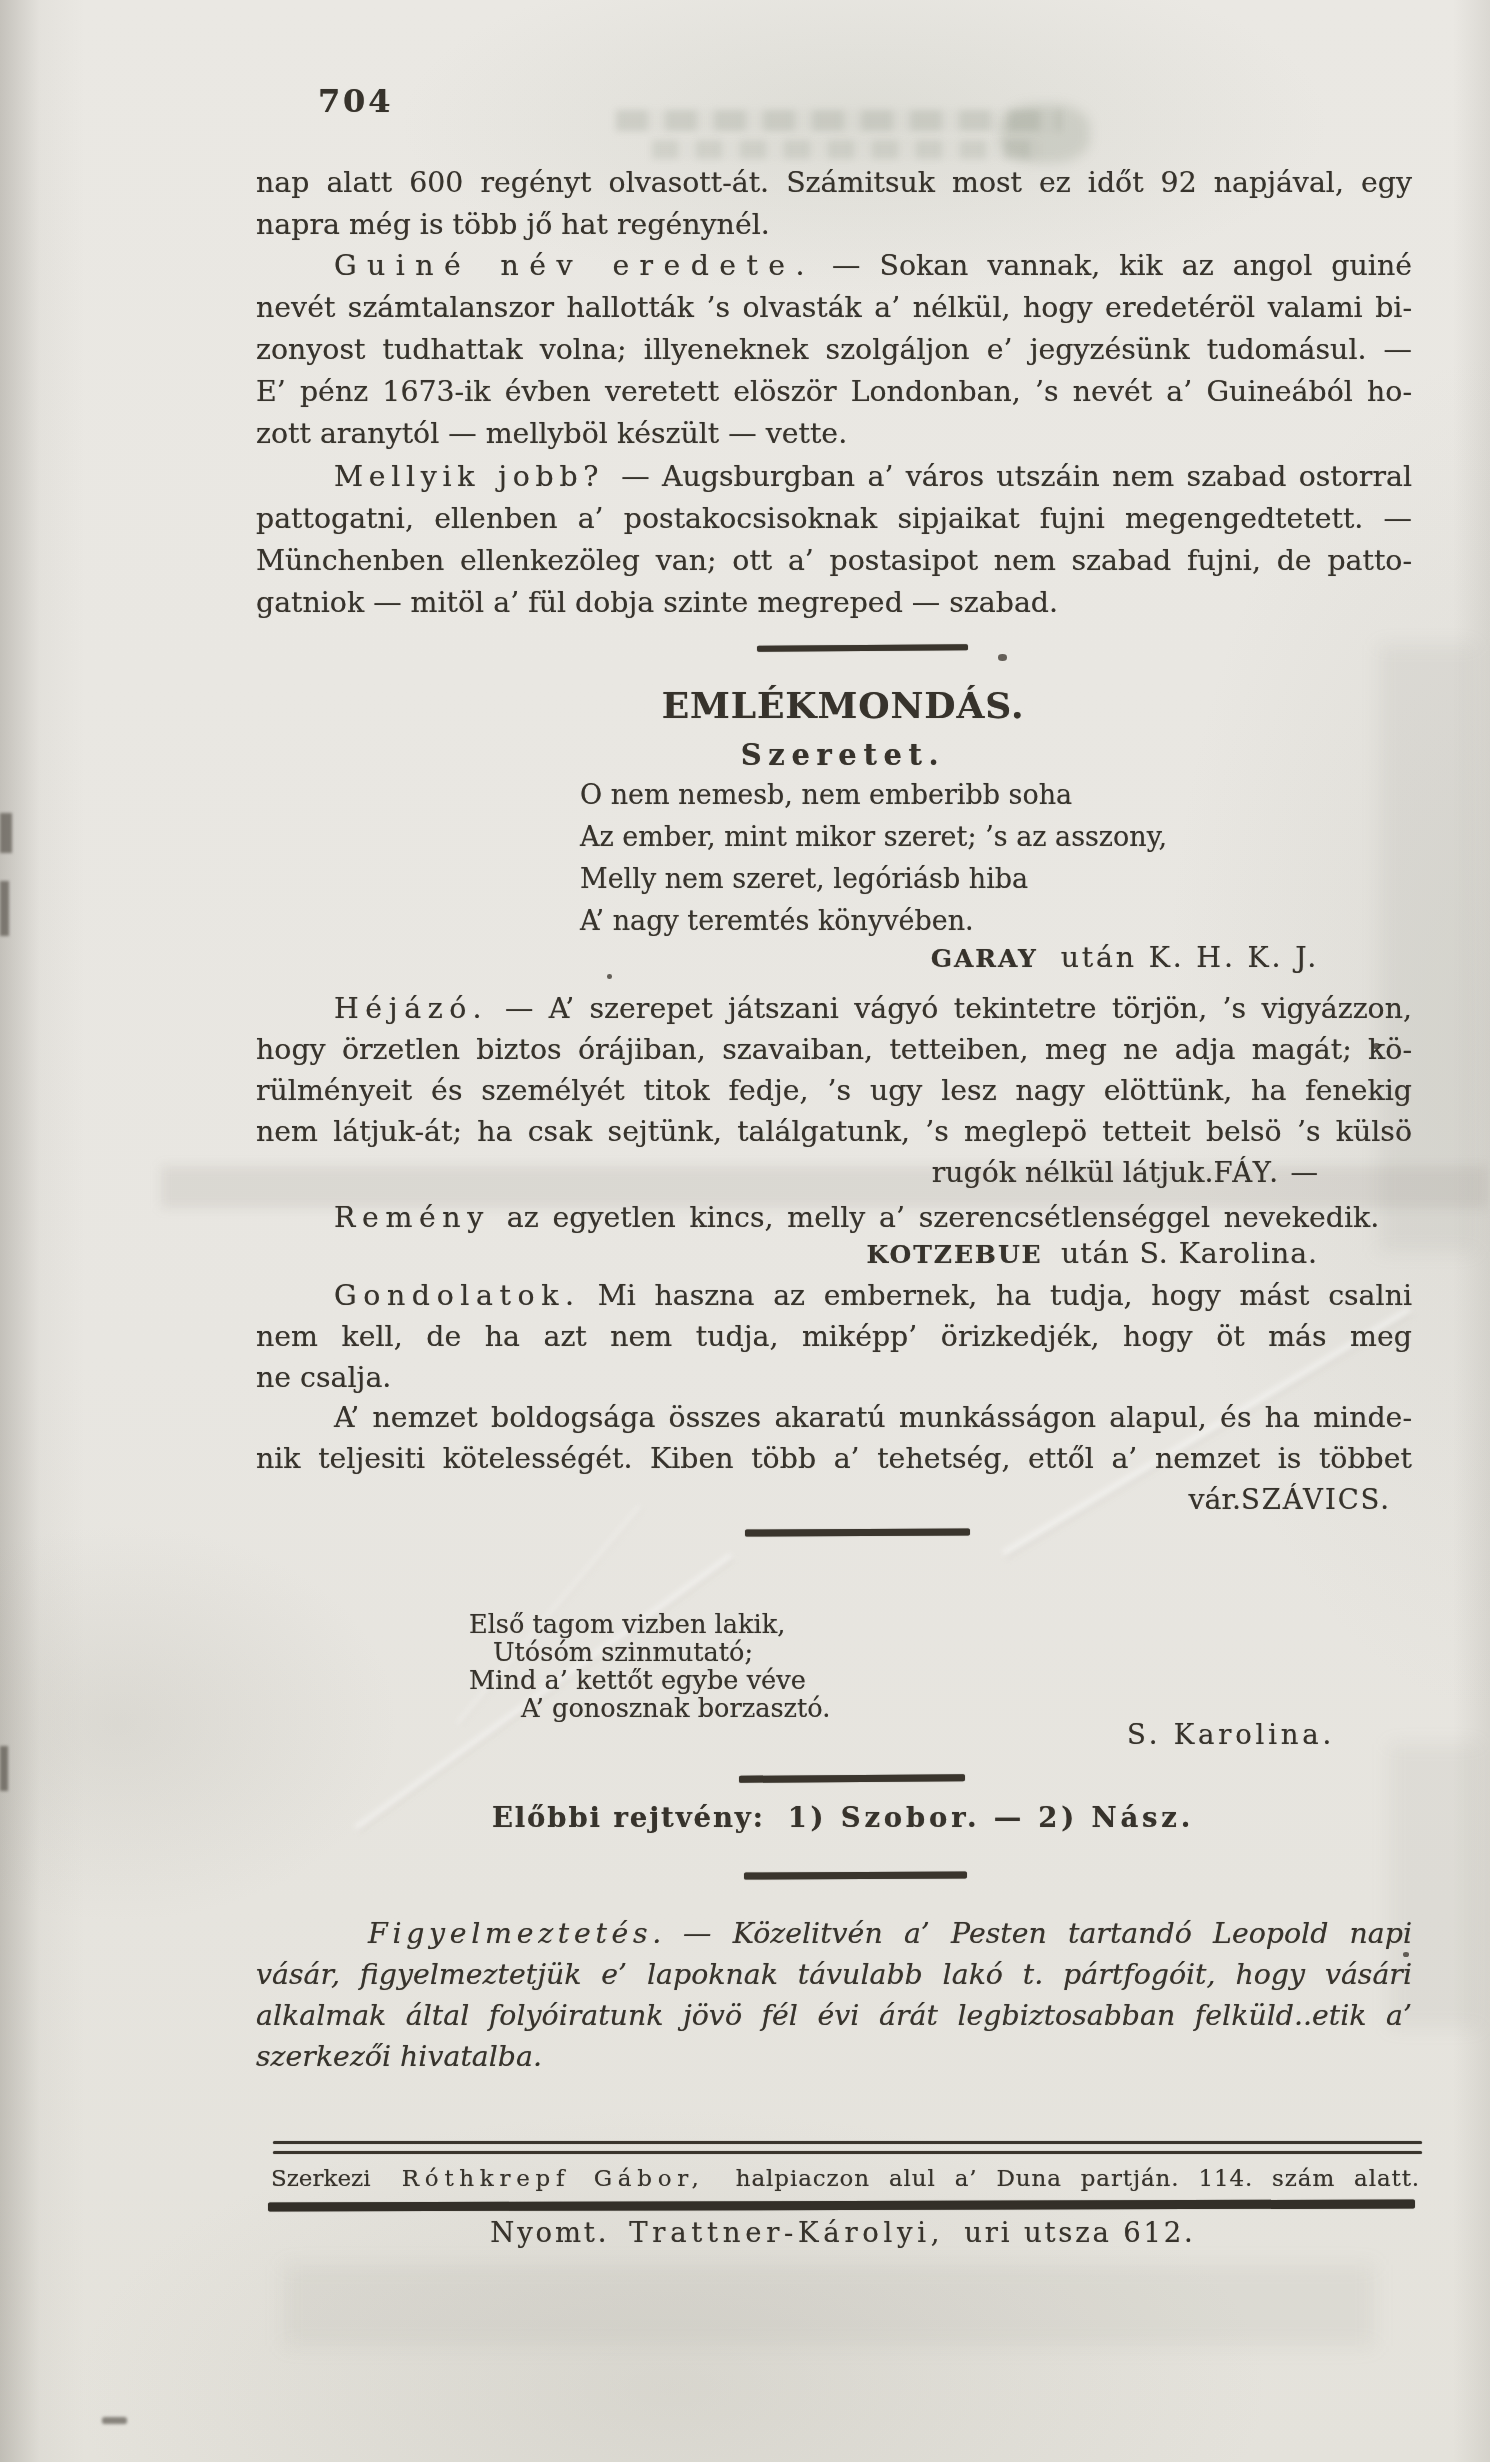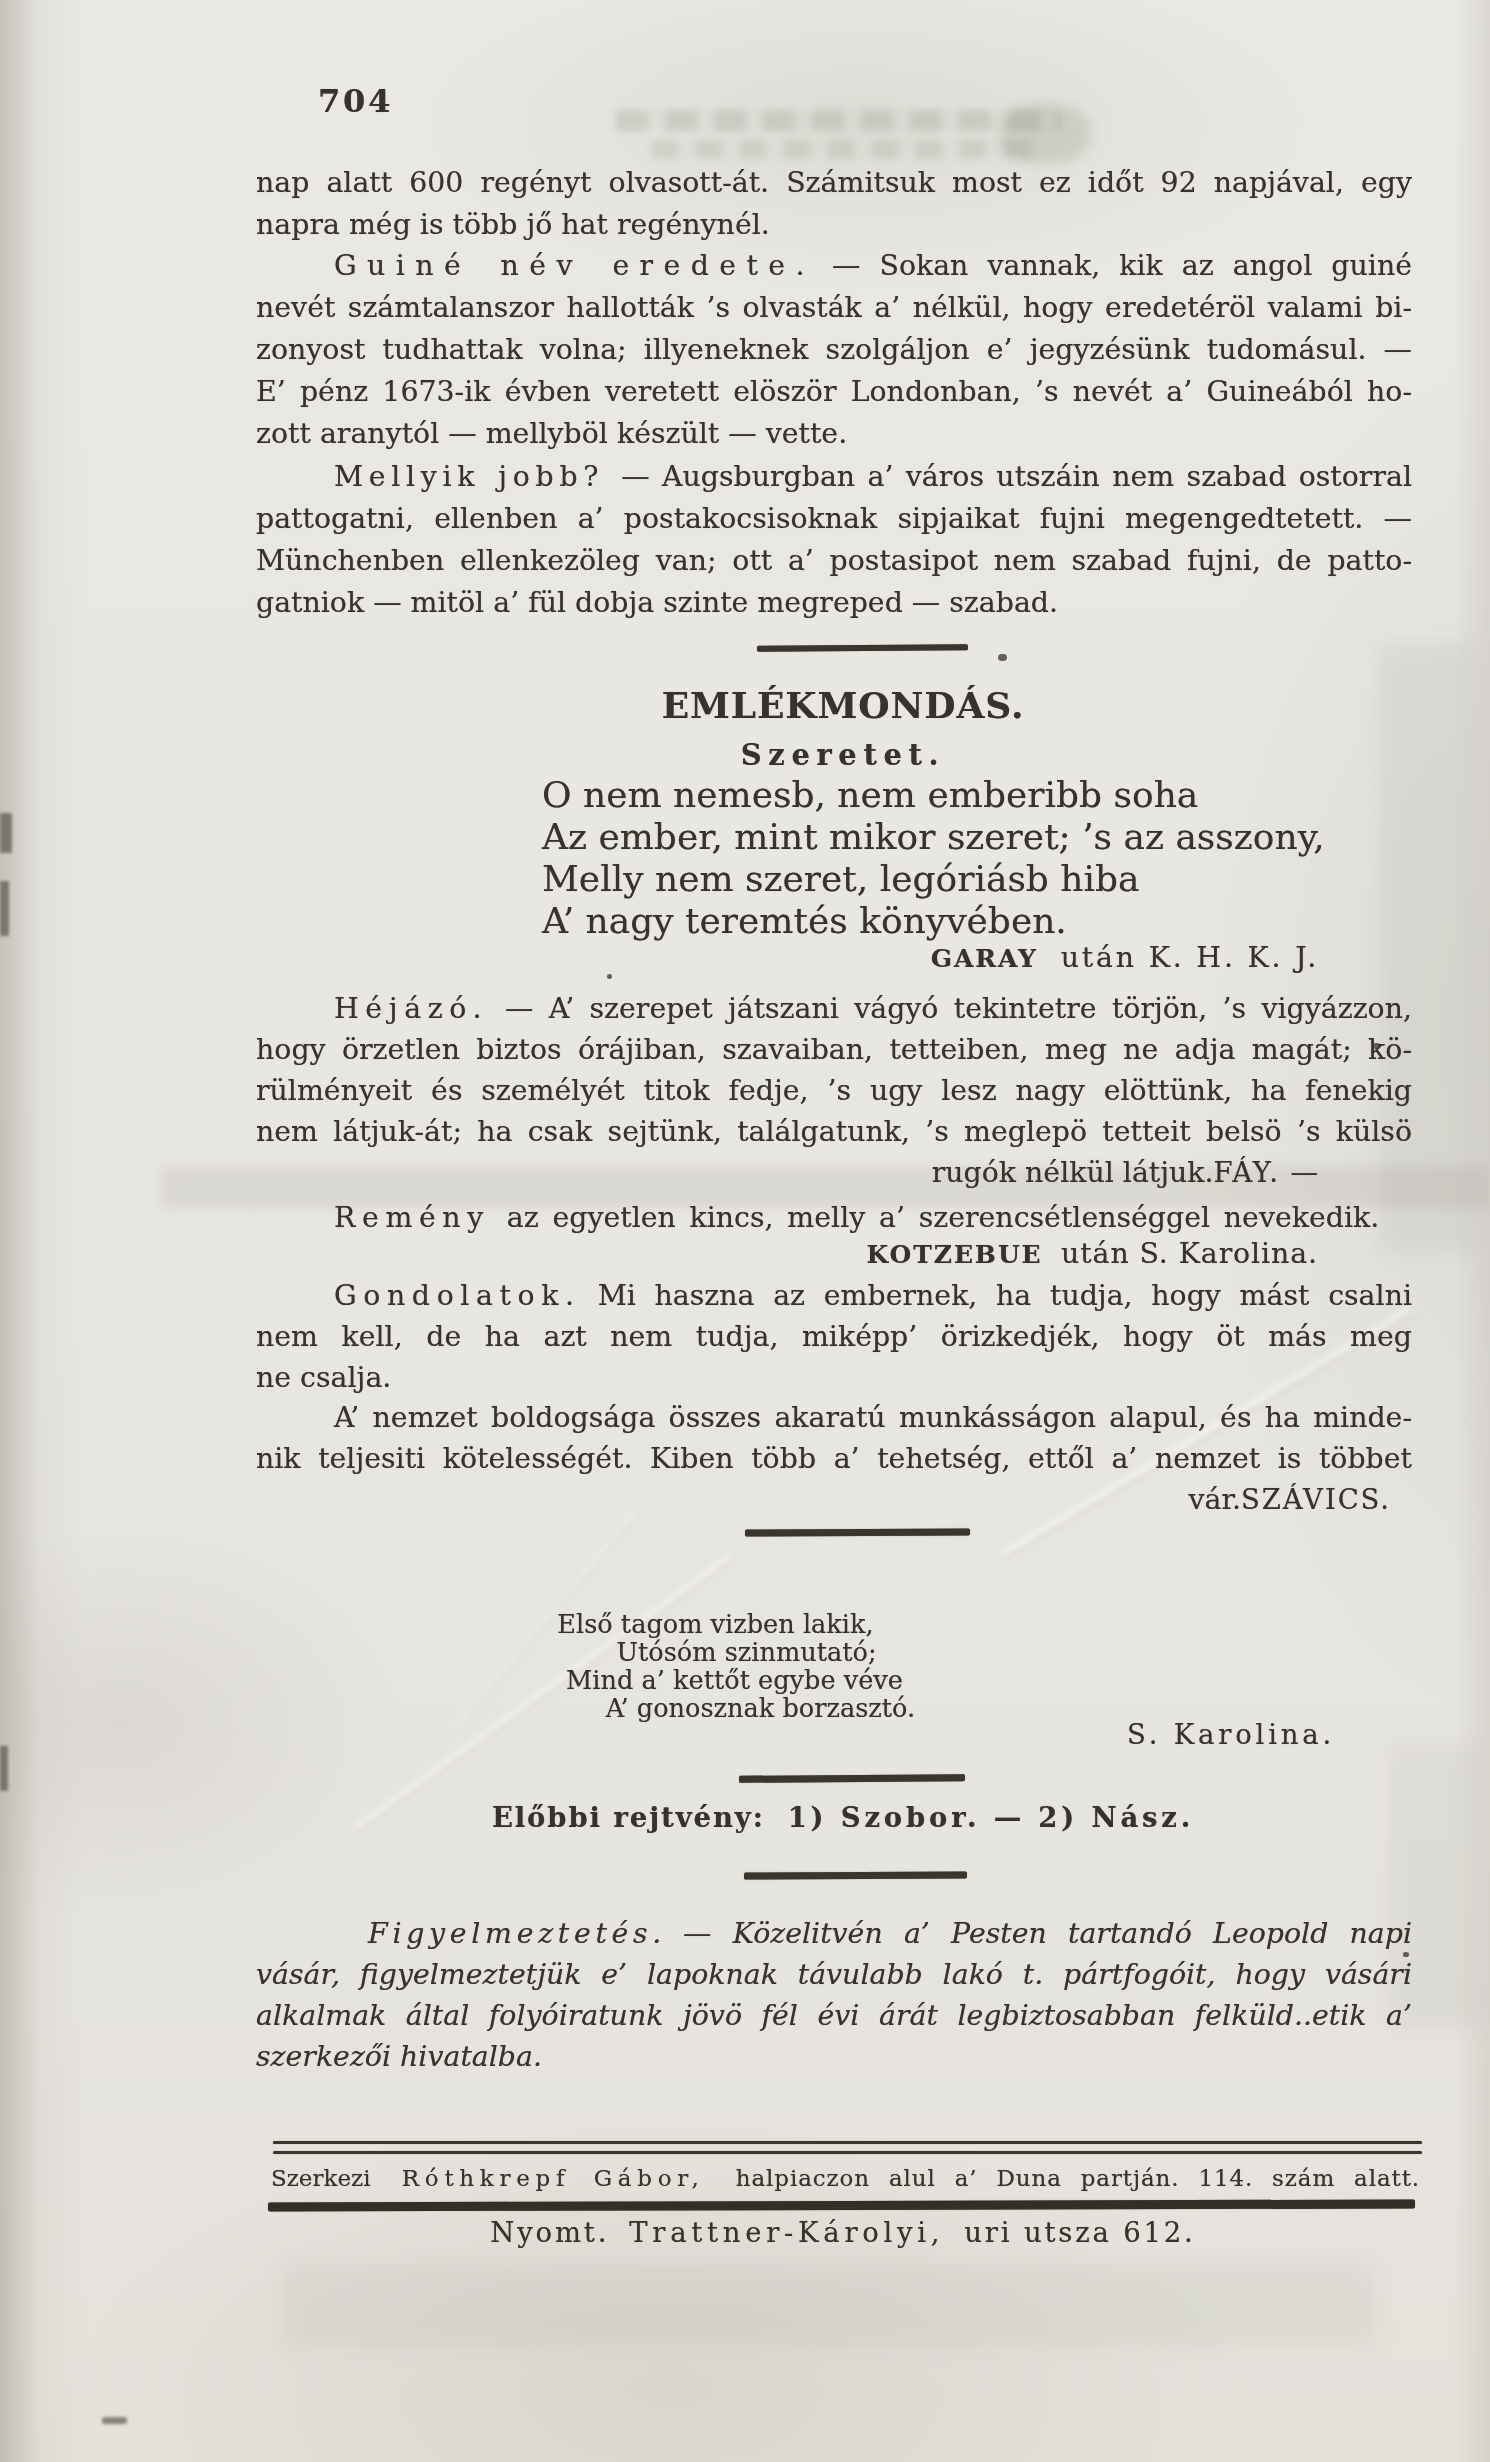--- a/index.html
+++ b/index.html
@@ -95,21 +95,21 @@
     <div class="j">pattogatni, ellenben a’ postakocsisoknak sipjaikat fujni megengedtetett. —</div>
     <div class="j">Münchenben ellenkezöleg van; ott a’ postasipot nem szabad fujni, de patto-</div>
     <div>gatniok — mitöl a’ fül dobja szinte megreped — szabad.</div>
   </div>
 
   <div class="rule" style="left:757px;top:645px;width:211px;height:5.7px;transform:rotate(-0.4deg);"></div>
 
   <div class="blk center bold" style="top:684px;font-size:36px;letter-spacing:0.9px;">EMLÉKMONDÁS.</div>
   <div class="blk center bold" style="top:738px;font-size:29px;letter-spacing:6.6px;">Szeretet.</div>
 
-  <div class="blk" style="left:542px;top:774px;font-size:36px;line-height:42px;">
+  <div class="blk" style="left:580px;top:774px;font-size:27px;line-height:42px;">
     <div class="poemline">O nem nemesb, nem emberibb soha</div>
     <div class="poemline">Az ember, mint mikor szeret; ’s az asszony,</div>
     <div class="poemline">Melly nem szeret, legóriásb hiba</div>
     <div class="poemline">A’ nagy teremtés könyvében.</div>
   </div>
 
   <div class="blk smallcaps-line" style="top:941px;right:172px;">
     <span class="attr-sc bold">GARAY</span>
     <span style="margin-left:14px;letter-spacing:2.8px;">után K. H. K. J.</span>
   </div>
@@ -150,21 +150,21 @@
     <div class="j">nik teljesiti kötelességét. Kiben több a’ tehetség, ettől a’ nemzet is többet</div>
     <div class="flexline">
       <span>vár.</span>
       <span class="ls2" style="margin-right:21px;font-size:27.5px;">SZÁVICS.</span>
     </div>
   </div>
 
   <div class="rule" style="left:745px;top:1529px;width:225px;height:6.6px;transform:rotate(-0.3deg);"></div>
 
 
-  <div class="blk" style="left:469px;top:1610px;width:531px;text-align:center;font-size:25.6px;line-height:28px;">
+  <div class="blk" style="left:469px;top:1610px;width:531px;font-size:25.6px;line-height:28px;">
     <div class="poemline" style="margin-right:38px;">Első tagom vizben lakik,</div>
     <div class="poemline" style="margin-left:24px;">Utósóm szinmutató;</div>
     <div class="poemline">Mind a’ kettőt egybe véve</div>
     <div class="poemline" style="margin-left:52px;">A’ gonosznak borzasztó.</div>
   </div>
 
   <div class="blk" style="top:1718px;right:156px;font-size:27.5px;letter-spacing:3.8px;white-space:nowrap;">S. Karolina.</div>
 
   <div class="rule" style="left:739px;top:1775px;width:226px;height:6.6px;transform:rotate(-0.4deg);"></div>
 

